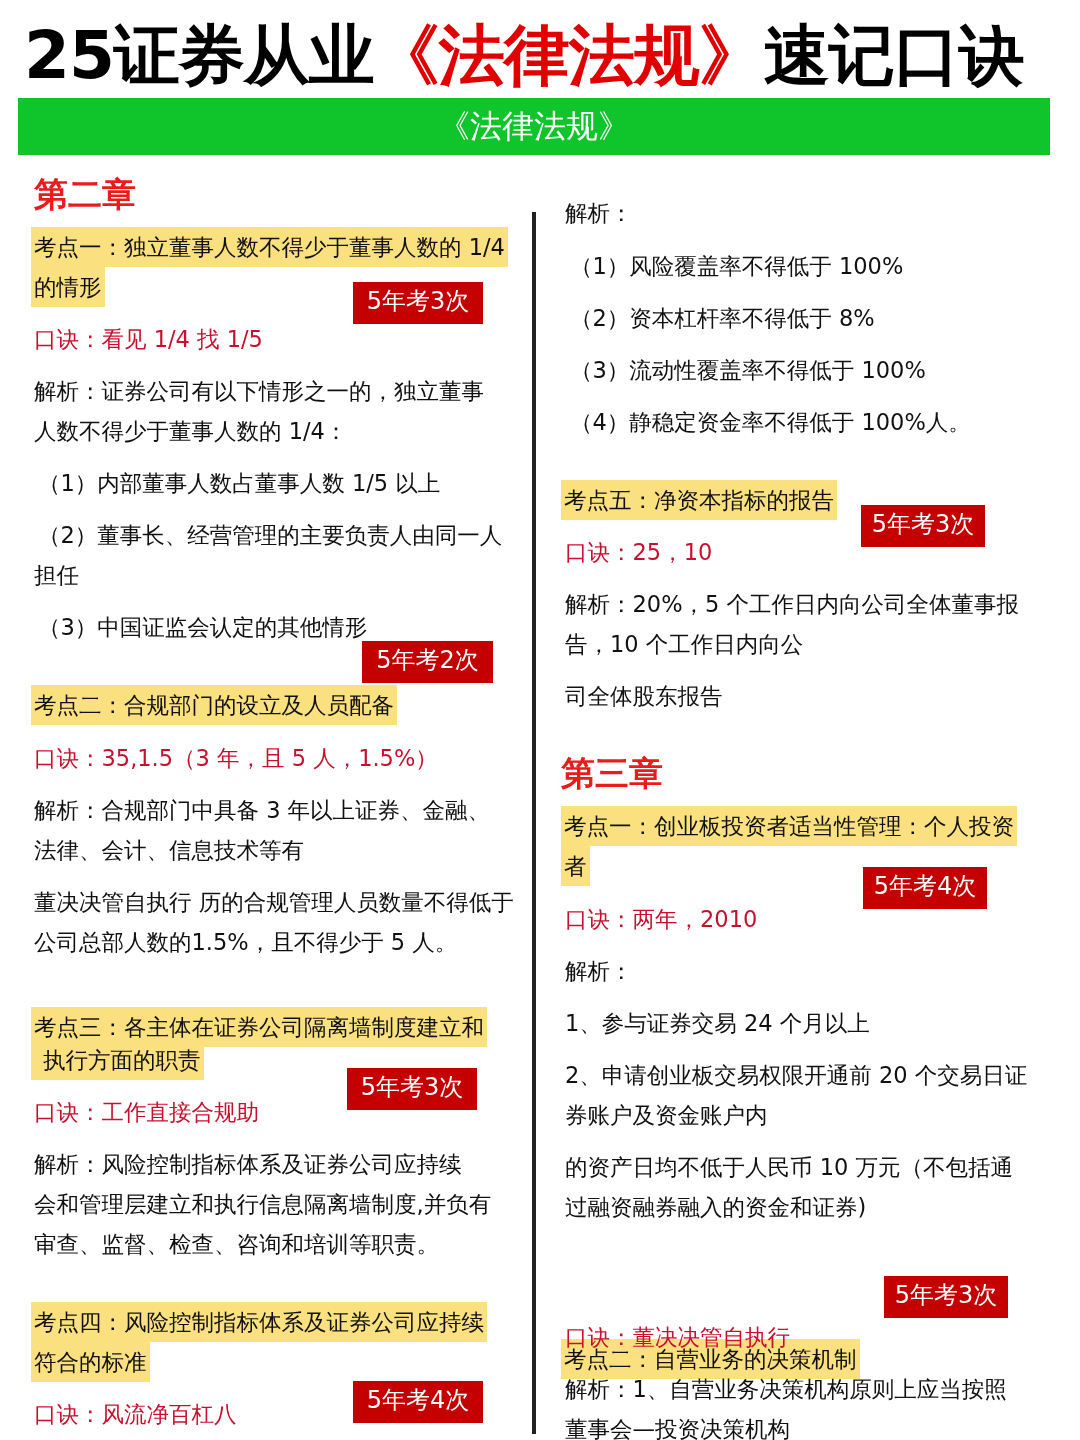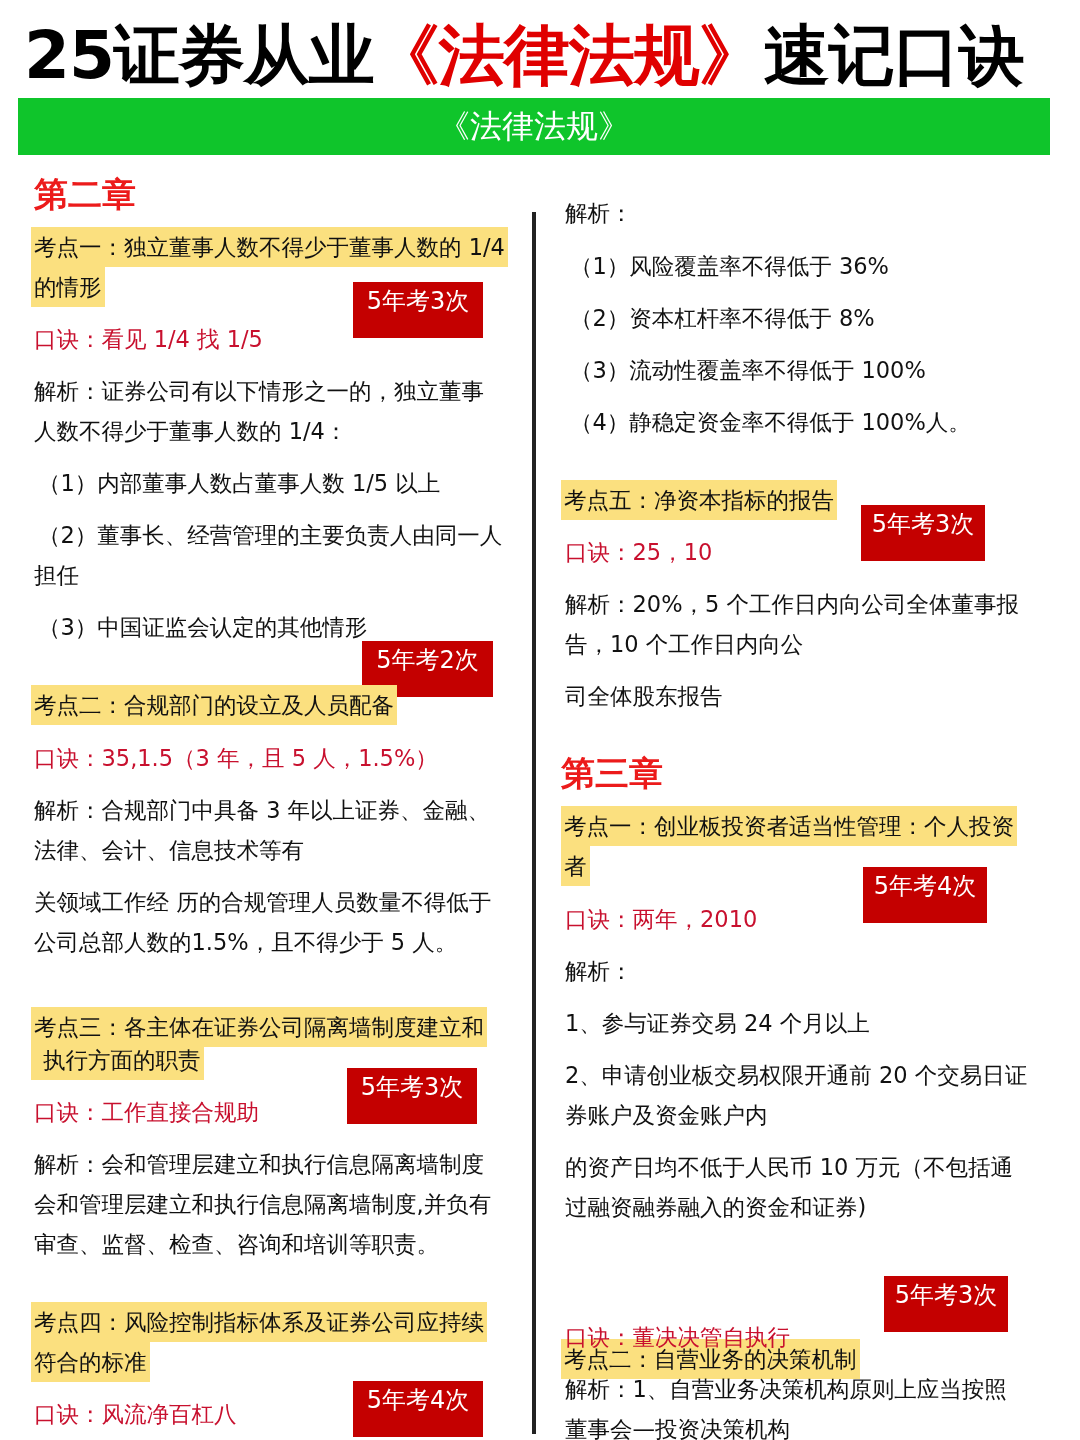--- a/index.html
+++ b/index.html
@@ -39,21 +39,21 @@
 
   .kj {
     position: absolute; font-size: 22.5px; color: #c8102e; line-height: 34px; white-space: nowrap;
   }
 
   .txt {
     position: absolute; font-size: 22.5px; color: #111; line-height: 34px; white-space: nowrap;
   }
 
   .badge {
-    position: absolute; background: #c40000; color: #fff; font-size: 24px; line-height: 39px; height: 56px;
+    position: absolute; background: #c40000; color: #fff; font-size: 24px; line-height: 39px; height: 42px;
     text-align: center; white-space: nowrap;
   }
 </style>
 </head>
 <body>
 
 <div class="title"><span>25证券从业</span><span class="red">《法律法规》</span><span>速记口诀</span></div>
 
 <div class="banner">
   <span class="b2">《法律法规》</span>
@@ -72,38 +72,38 @@
 <div class="txt" style="left:38px; top:466px;">（1）内部董事人数占董事人数 1/5 以上</div>
 <div class="txt" style="left:38px; top:518px;">（2）董事长、经营管理的主要负责人由同一人</div>
 <div class="txt" style="left:34px; top:558px;">担任</div>
 <div class="txt" style="left:38px; top:610px;">（3）中国证监会认定的其他情形</div>
 
 <div class="badge" style="left:362px; top:641px; width:131px;">5年考2次</div>
 <div class="hl" style="left:31px; top:685px;">考点二：合规部门的设立及人员配备</div>
 <div class="kj" style="left:34px; top:741px;">口诀：35,1.5（3 年，且 5 人，1.5%）</div>
 <div class="txt" style="left:34px; top:793px;">解析：合规部门中具备 3 年以上证券、金融、</div>
 <div class="txt" style="left:34px; top:833px;">法律、会计、信息技术等有</div>
-<div class="txt" style="left:34px; top:885px;">关领域工作经 历的合规管理人员数量不得低于</div>
+<div class="txt" style="left:34px; top:885px;">董决决管自执行 历的合规管理人员数量不得低于</div>
 <div class="txt" style="left:34px; top:925px;">公司总部人数的1.5%，且不得少于 5 人。</div>
 
 <div class="hl" style="left:31px; top:1000px;margin-top:7px;">考点三：各主体在证券公司隔离墙制度建立和</div>
 <div class="hl" style="left:31px; top:1040px;padding-left:12px;">执行方面的职责</div>
 <div class="badge" style="left:347px; top:1068px; width:130px;">5年考3次</div>
 <div class="kj" style="left:34px; top:1095px;">口诀：工作直接合规助</div>
-<div class="txt" style="left:34px; top:1147px;">解析：会和管理层建立和执行信息隔离墙制度</div>
+<div class="txt" style="left:34px; top:1147px;">解析：风险控制指标体系及证券公司应持续</div>
 <div class="txt" style="left:34px; top:1187px;">会和管理层建立和执行信息隔离墙制度,并负有</div>
 <div class="txt" style="left:34px; top:1227px;">审查、监督、检查、咨询和培训等职责。</div>
 
 <div class="hl" style="left:31px; top:1302px;">考点四：风险控制指标体系及证券公司应持续</div>
 <div class="hl" style="left:31px; top:1342px;text-align:center;">符合的标准</div>
 <div class="badge" style="left:353px; top:1381px; width:130px;">5年考4次</div>
 <div class="kj" style="left:34px; top:1397px;">口诀：风流净百杠八</div>
 
 <div class="txt" style="left:565px; top:196px;">解析：</div>
-<div class="txt" style="left:570px; top:249px;">（1）风险覆盖率不得低于 36%</div>
+<div class="txt" style="left:570px; top:249px;">（1）风险覆盖率不得低于 100%</div>
 <div class="txt" style="left:570px; top:301px;">（2）资本杠杆率不得低于 8%</div>
 <div class="txt" style="left:570px; top:353px;">（3）流动性覆盖率不得低于 100%</div>
 <div class="txt" style="left:570px; top:405px;">（4）静稳定资金率不得低于 100%人。</div>
 
 <div class="hl" style="left:561px; top:480px;">考点五：净资本指标的报告</div>
 <div class="badge" style="left:861px; top:505px; width:124px;">5年考3次</div>
 <div class="kj" style="left:565px; top:535px;">口诀：25，10</div>
 <div class="txt" style="left:565px; top:587px;">解析：20%，5 个工作日内向公司全体董事报</div>
 <div class="txt" style="left:565px; top:627px;">告，10 个工作日内向公</div>
 <div class="txt" style="left:565px; top:679px;">司全体股东报告</div>

